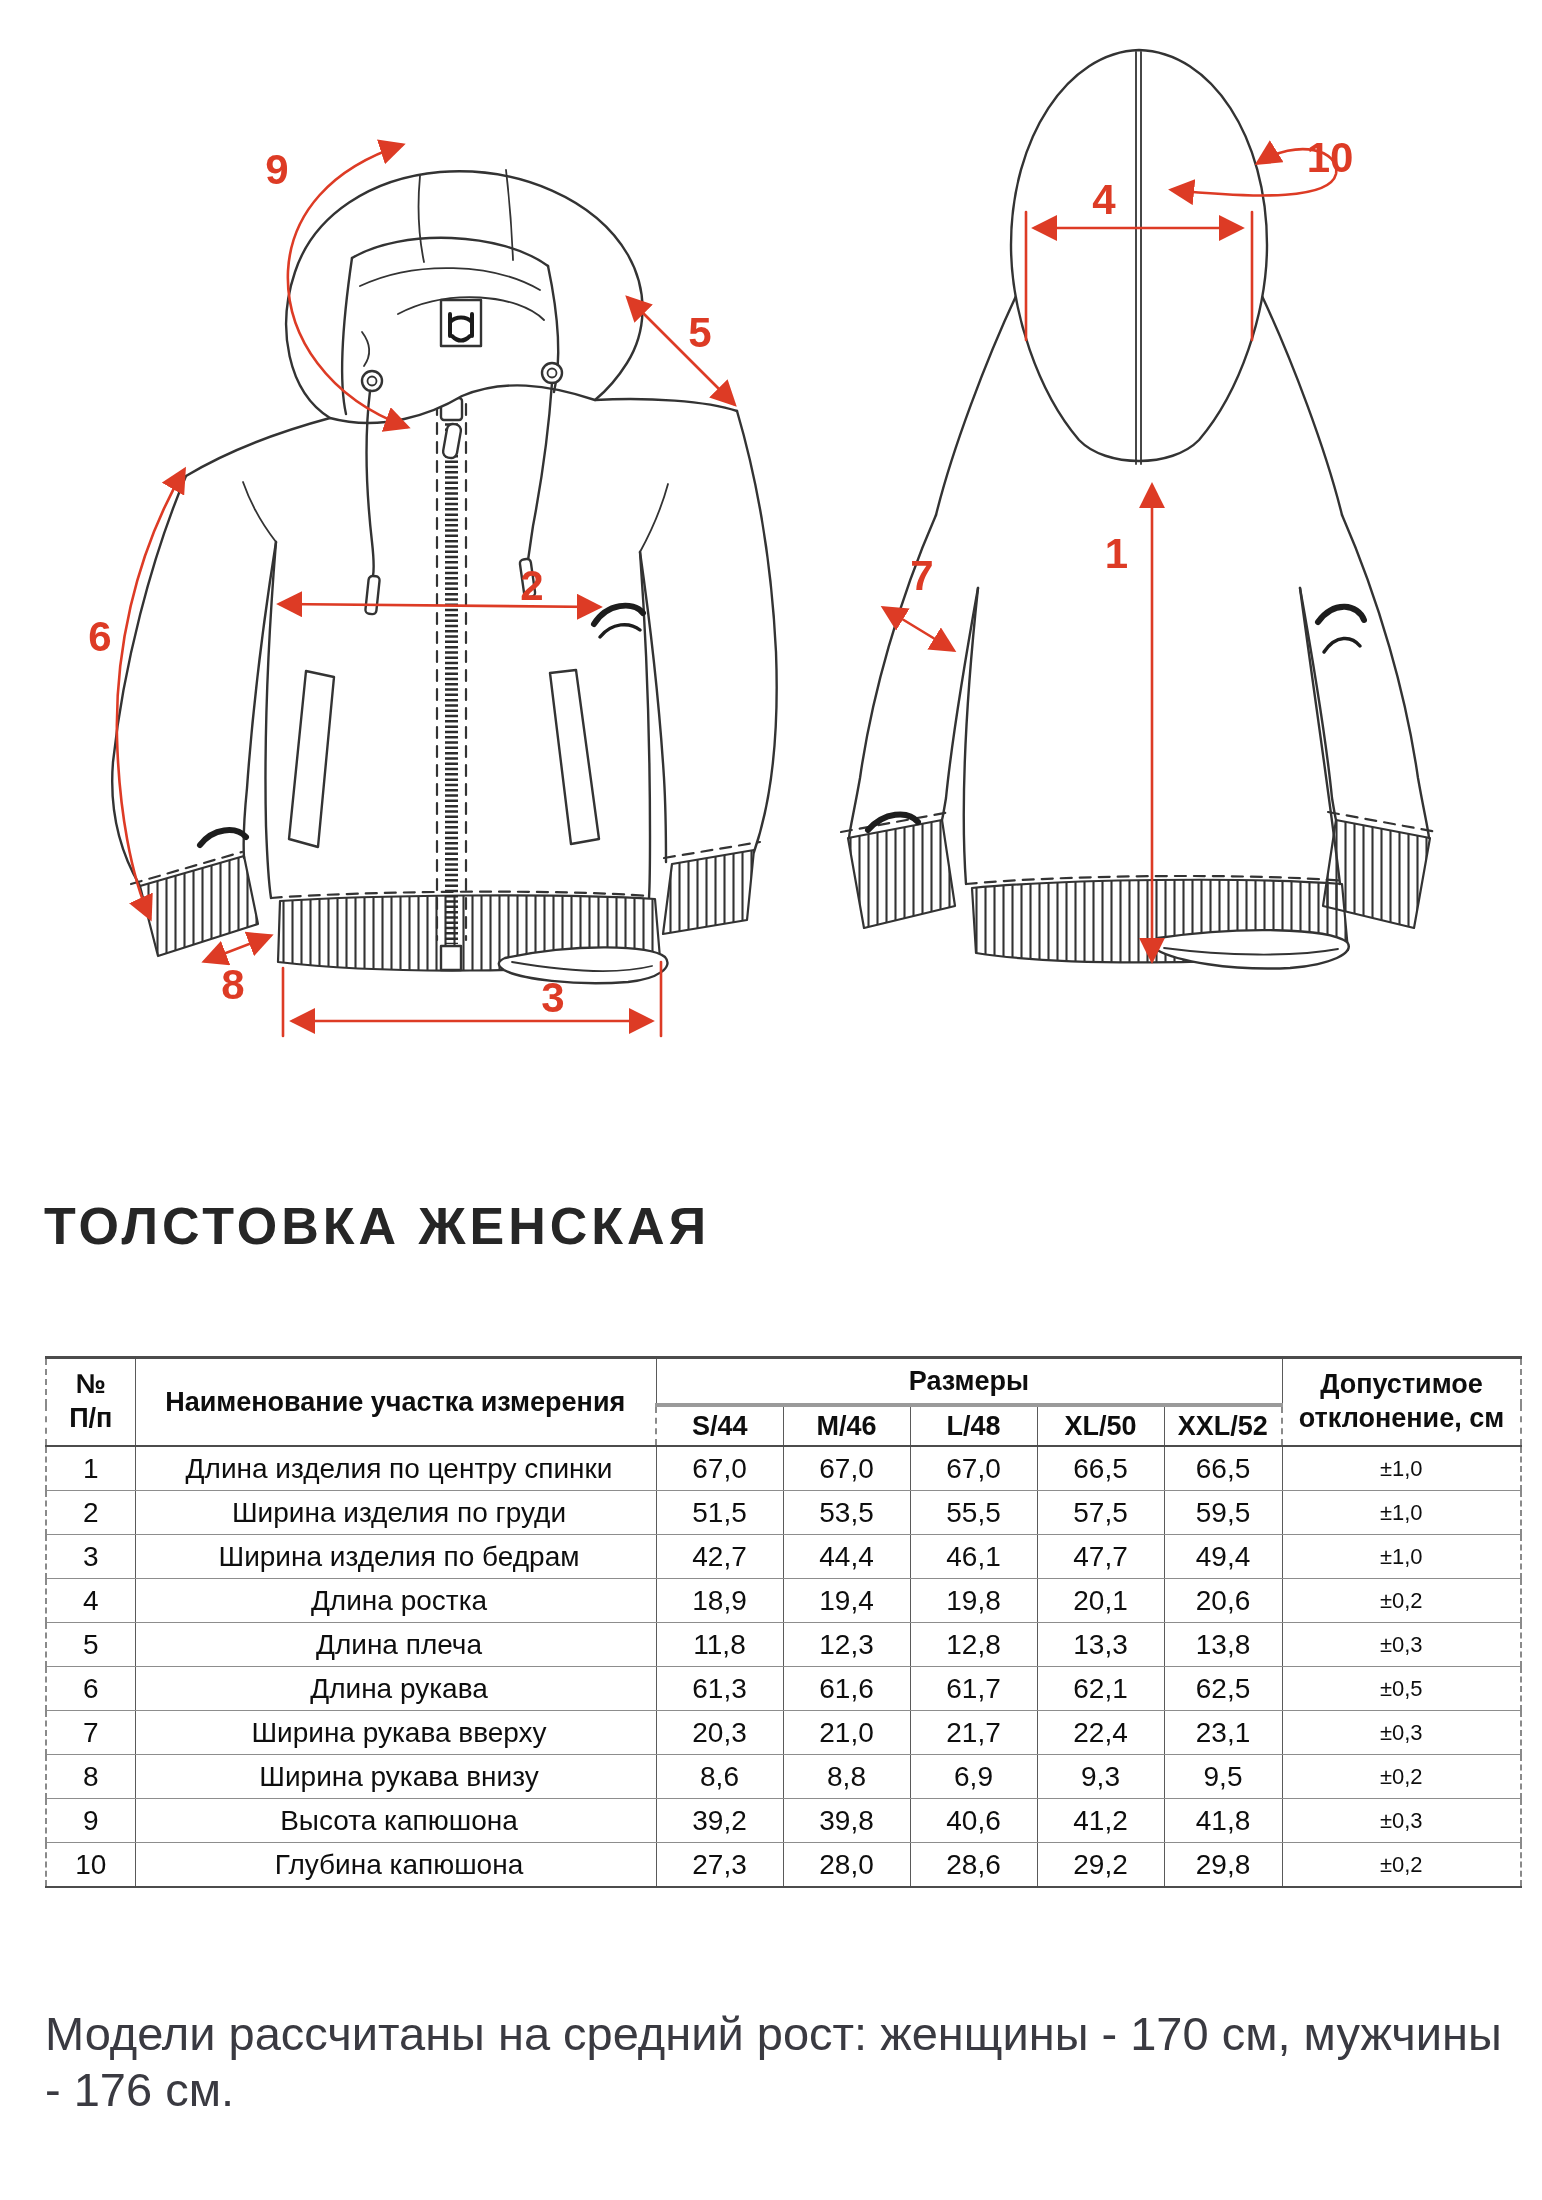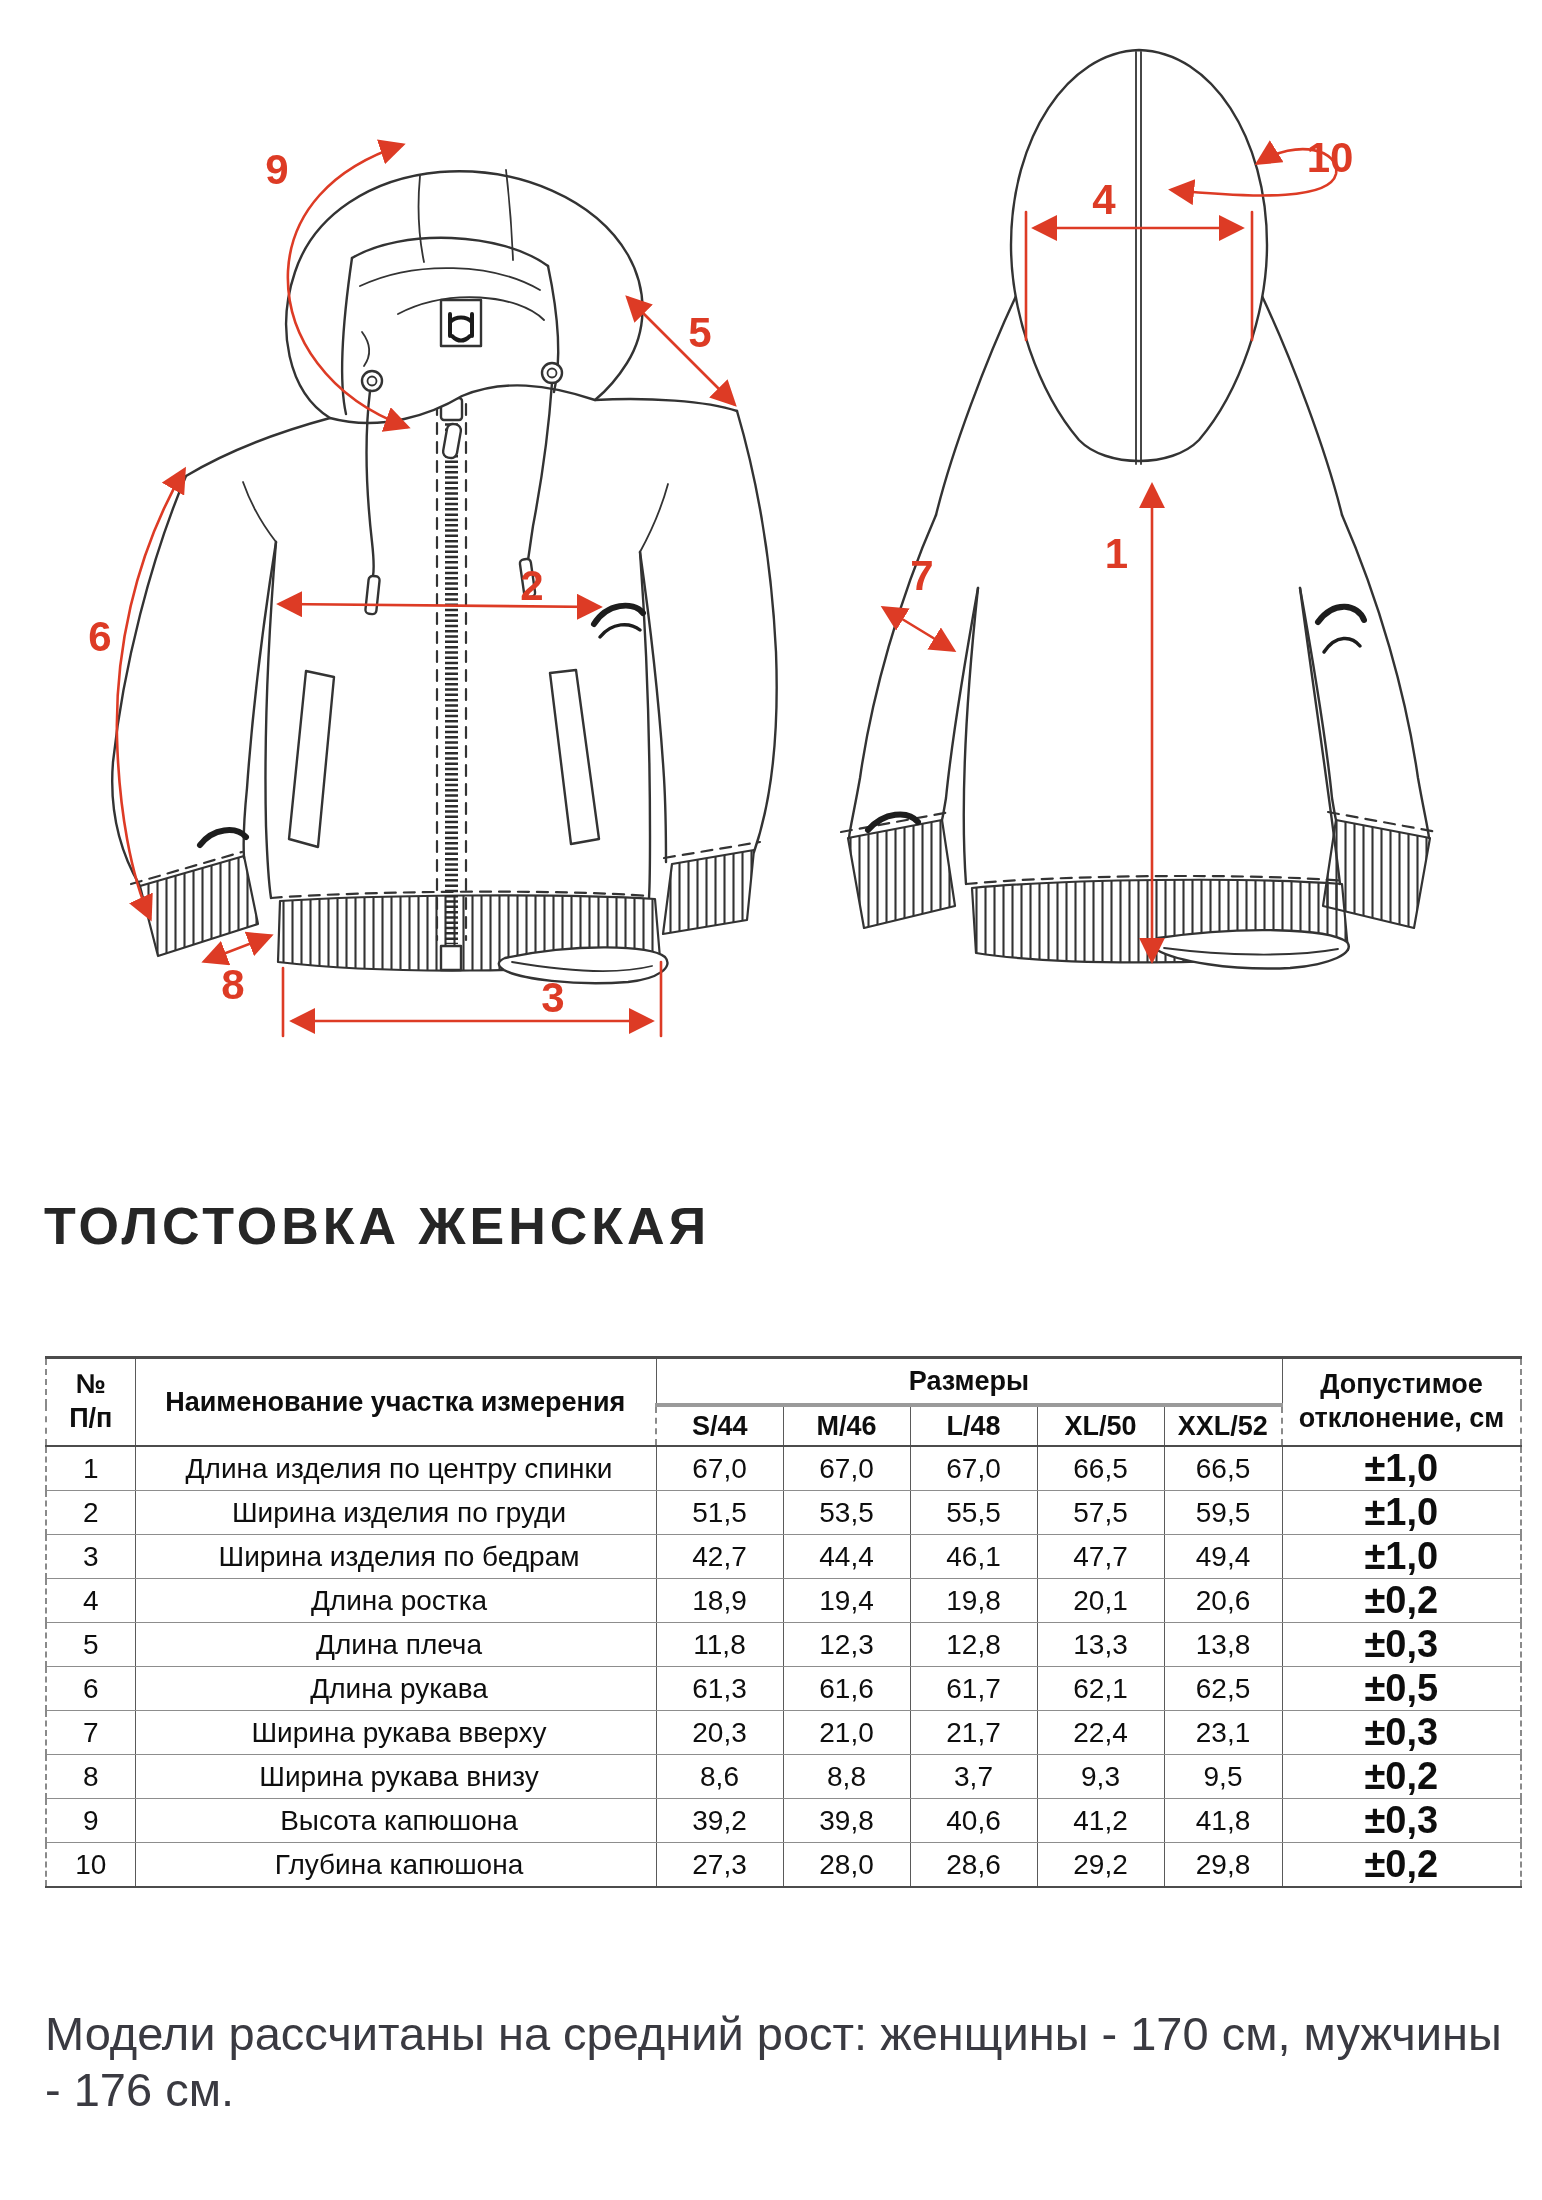--- a/index.html
+++ b/index.html
@@ -37,21 +37,21 @@
   }
   .size-table th:first-child,.size-table td:first-child{border-left:2px dashed #8a8a8a;}
   .size-table th:last-child,.size-table td:last-child{border-right:2px dashed #8a8a8a;}
   .size-table thead th{font-weight:bold;font-size:27px;border-bottom:2.4px solid #4c4c4c;}
   .size-table thead tr.r1 th{height:44px;}
   .size-table thead tr.r2 th{height:38px;}
   .sizes-span{border-bottom:4px solid #9a9a9a !important;}
   .head-stack{line-height:1.25;}
   .size-table tbody td{height:43px;border-top:1.6px solid #8d8d8d;border-bottom:1.6px solid #8d8d8d;}
   .c-name{text-align:left;padding-left:11px !important;}
-  .c-tol{font-weight:bold;font-size:38px;}
+  .c-tol{font-weight:normal;font-size:22px;}
   
   .footer{
     position:absolute;left:45px;top:2006px;width:1480px;
     font-size:47px;line-height:56px;color:#3a3a41;
   }
 </style>
 </head>
 <body>
 
 <div class="page">
@@ -320,21 +320,21 @@
             <td class="c-val">21,7</td>
             <td class="c-val">22,4</td>
             <td class="c-val">23,1</td>
             <td class="c-tol">±0,3</td>
           </tr>
           <tr>
             <td>8</td>
             <td class="c-name">Ширина рукава внизу</td>
             <td class="c-val">8,6</td>
             <td class="c-val">8,8</td>
-            <td class="c-val">3,7</td>
+            <td class="c-val">6,9</td>
             <td class="c-val">9,3</td>
             <td class="c-val">9,5</td>
             <td class="c-tol">±0,2</td>
           </tr>
           <tr>
             <td>9</td>
             <td class="c-name">Высота капюшона</td>
             <td class="c-val">39,2</td>
             <td class="c-val">39,8</td>
             <td class="c-val">40,6</td>

